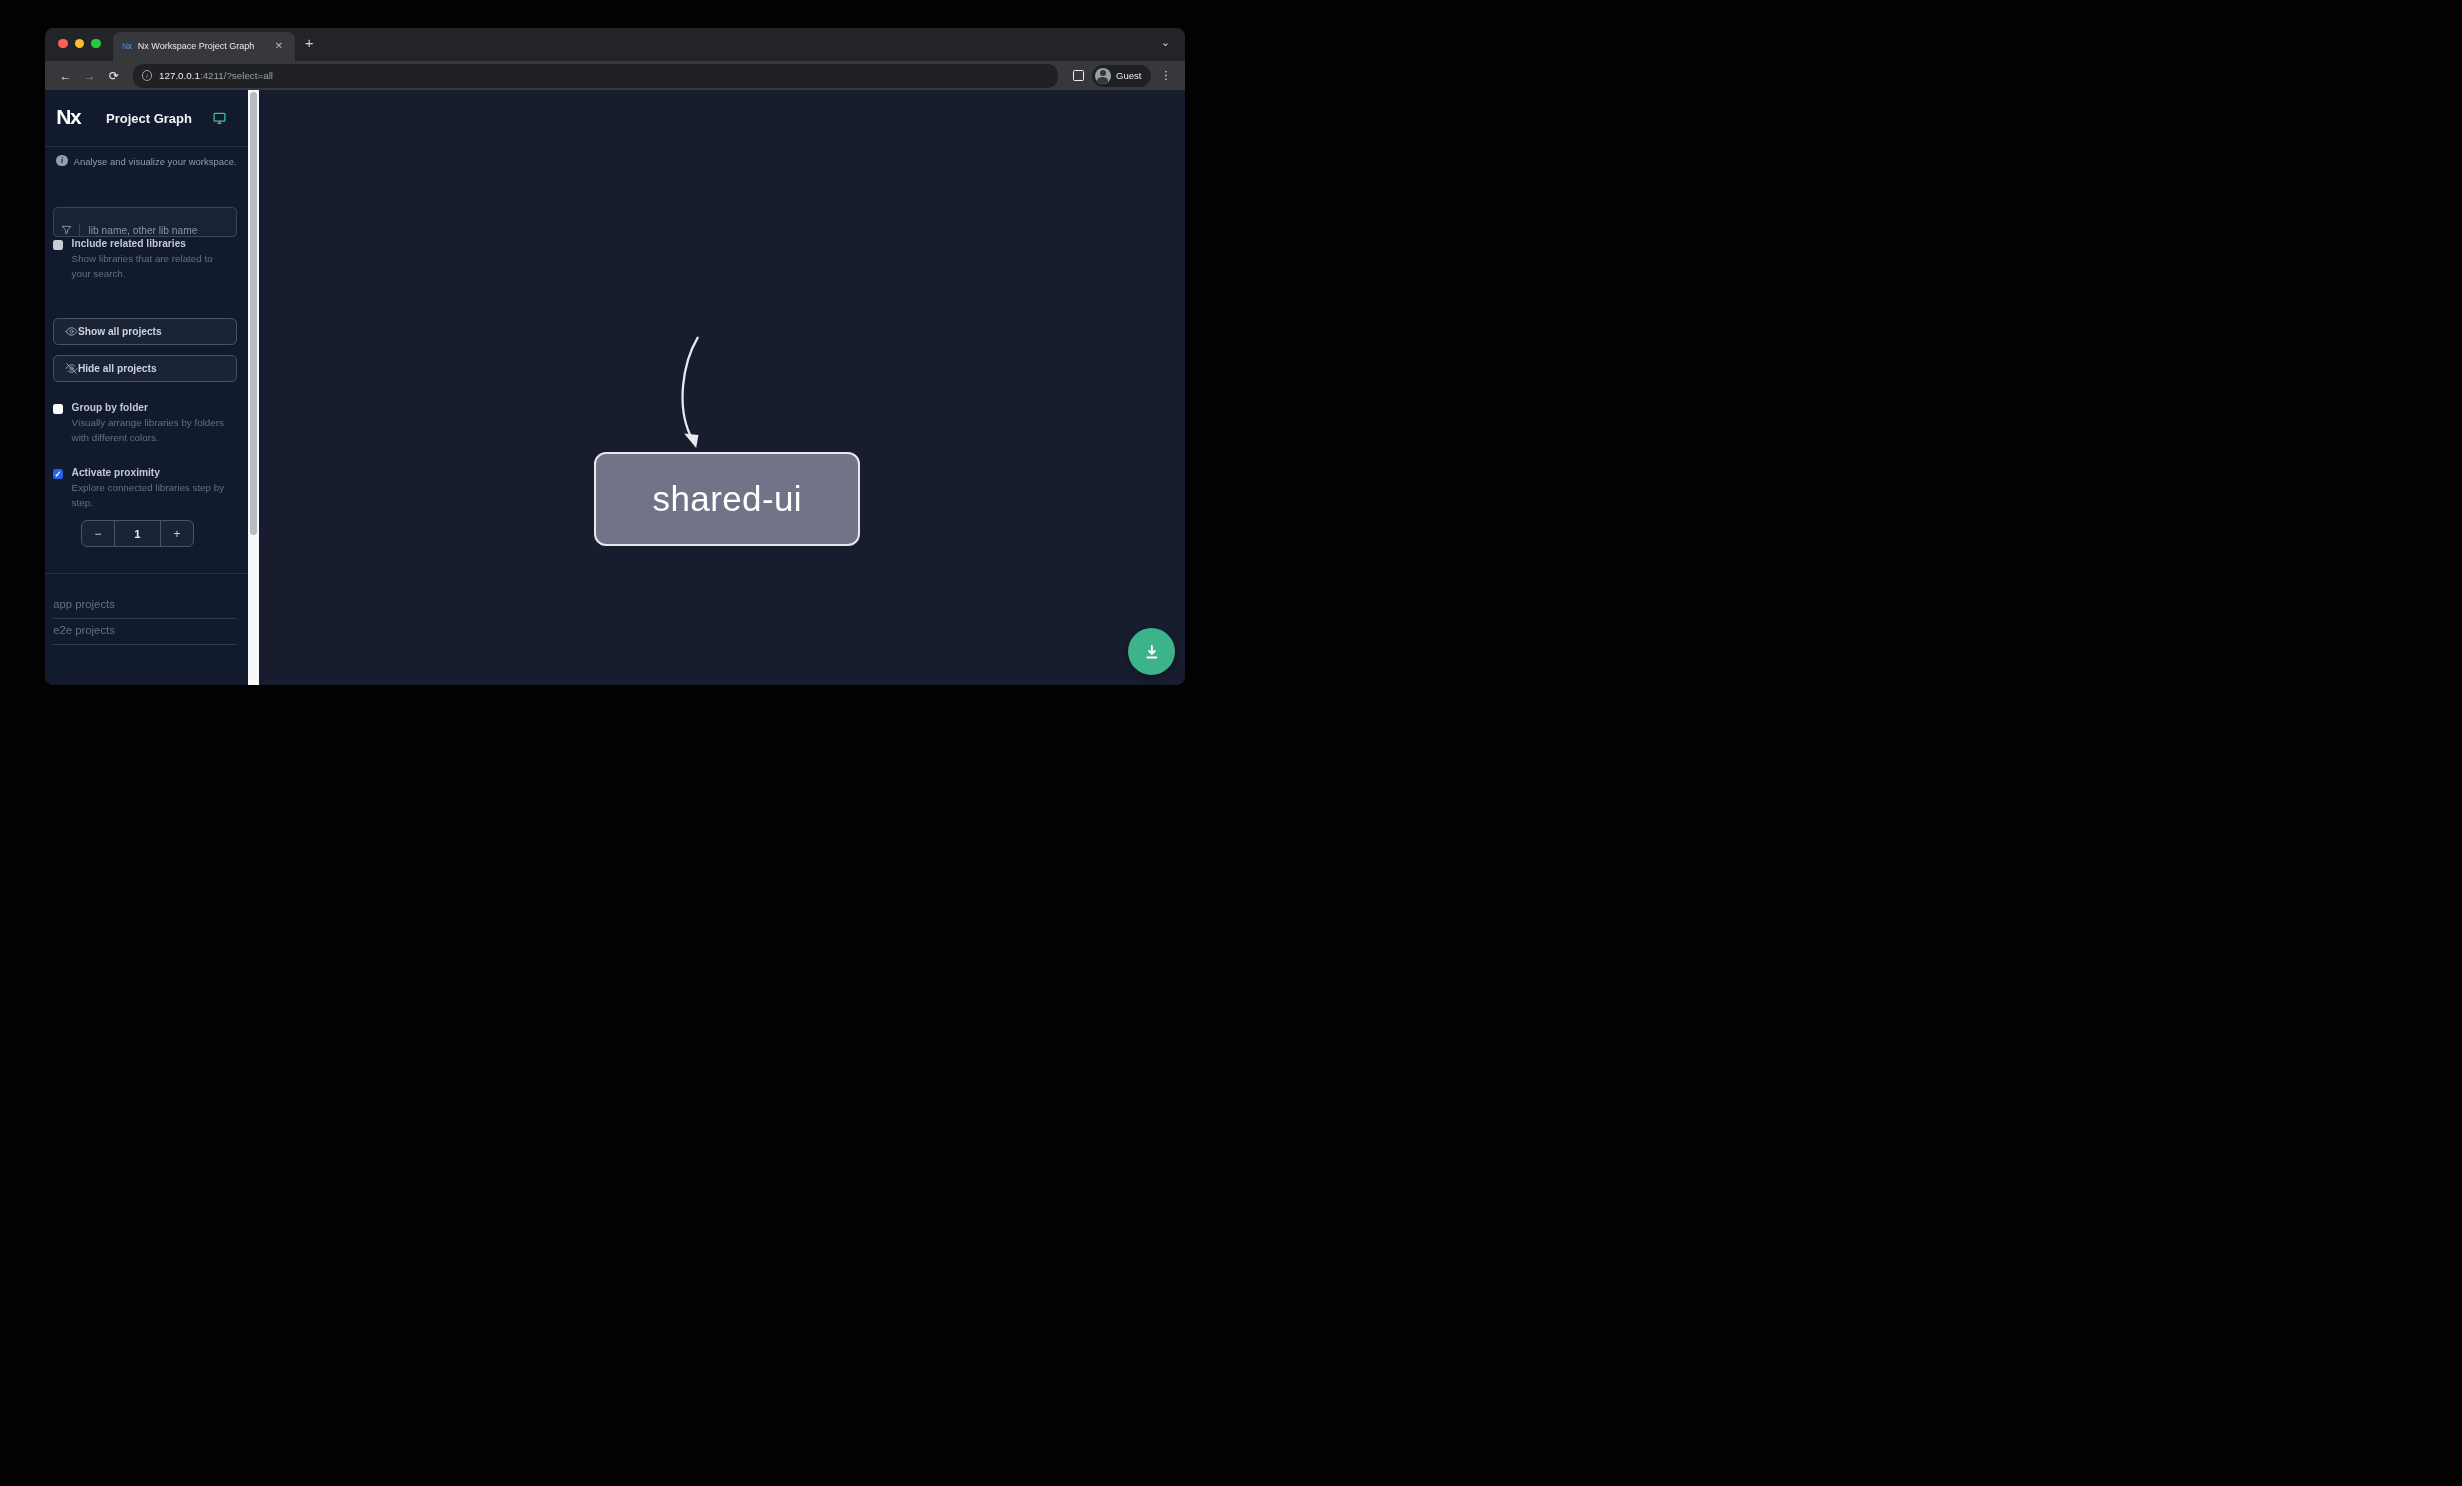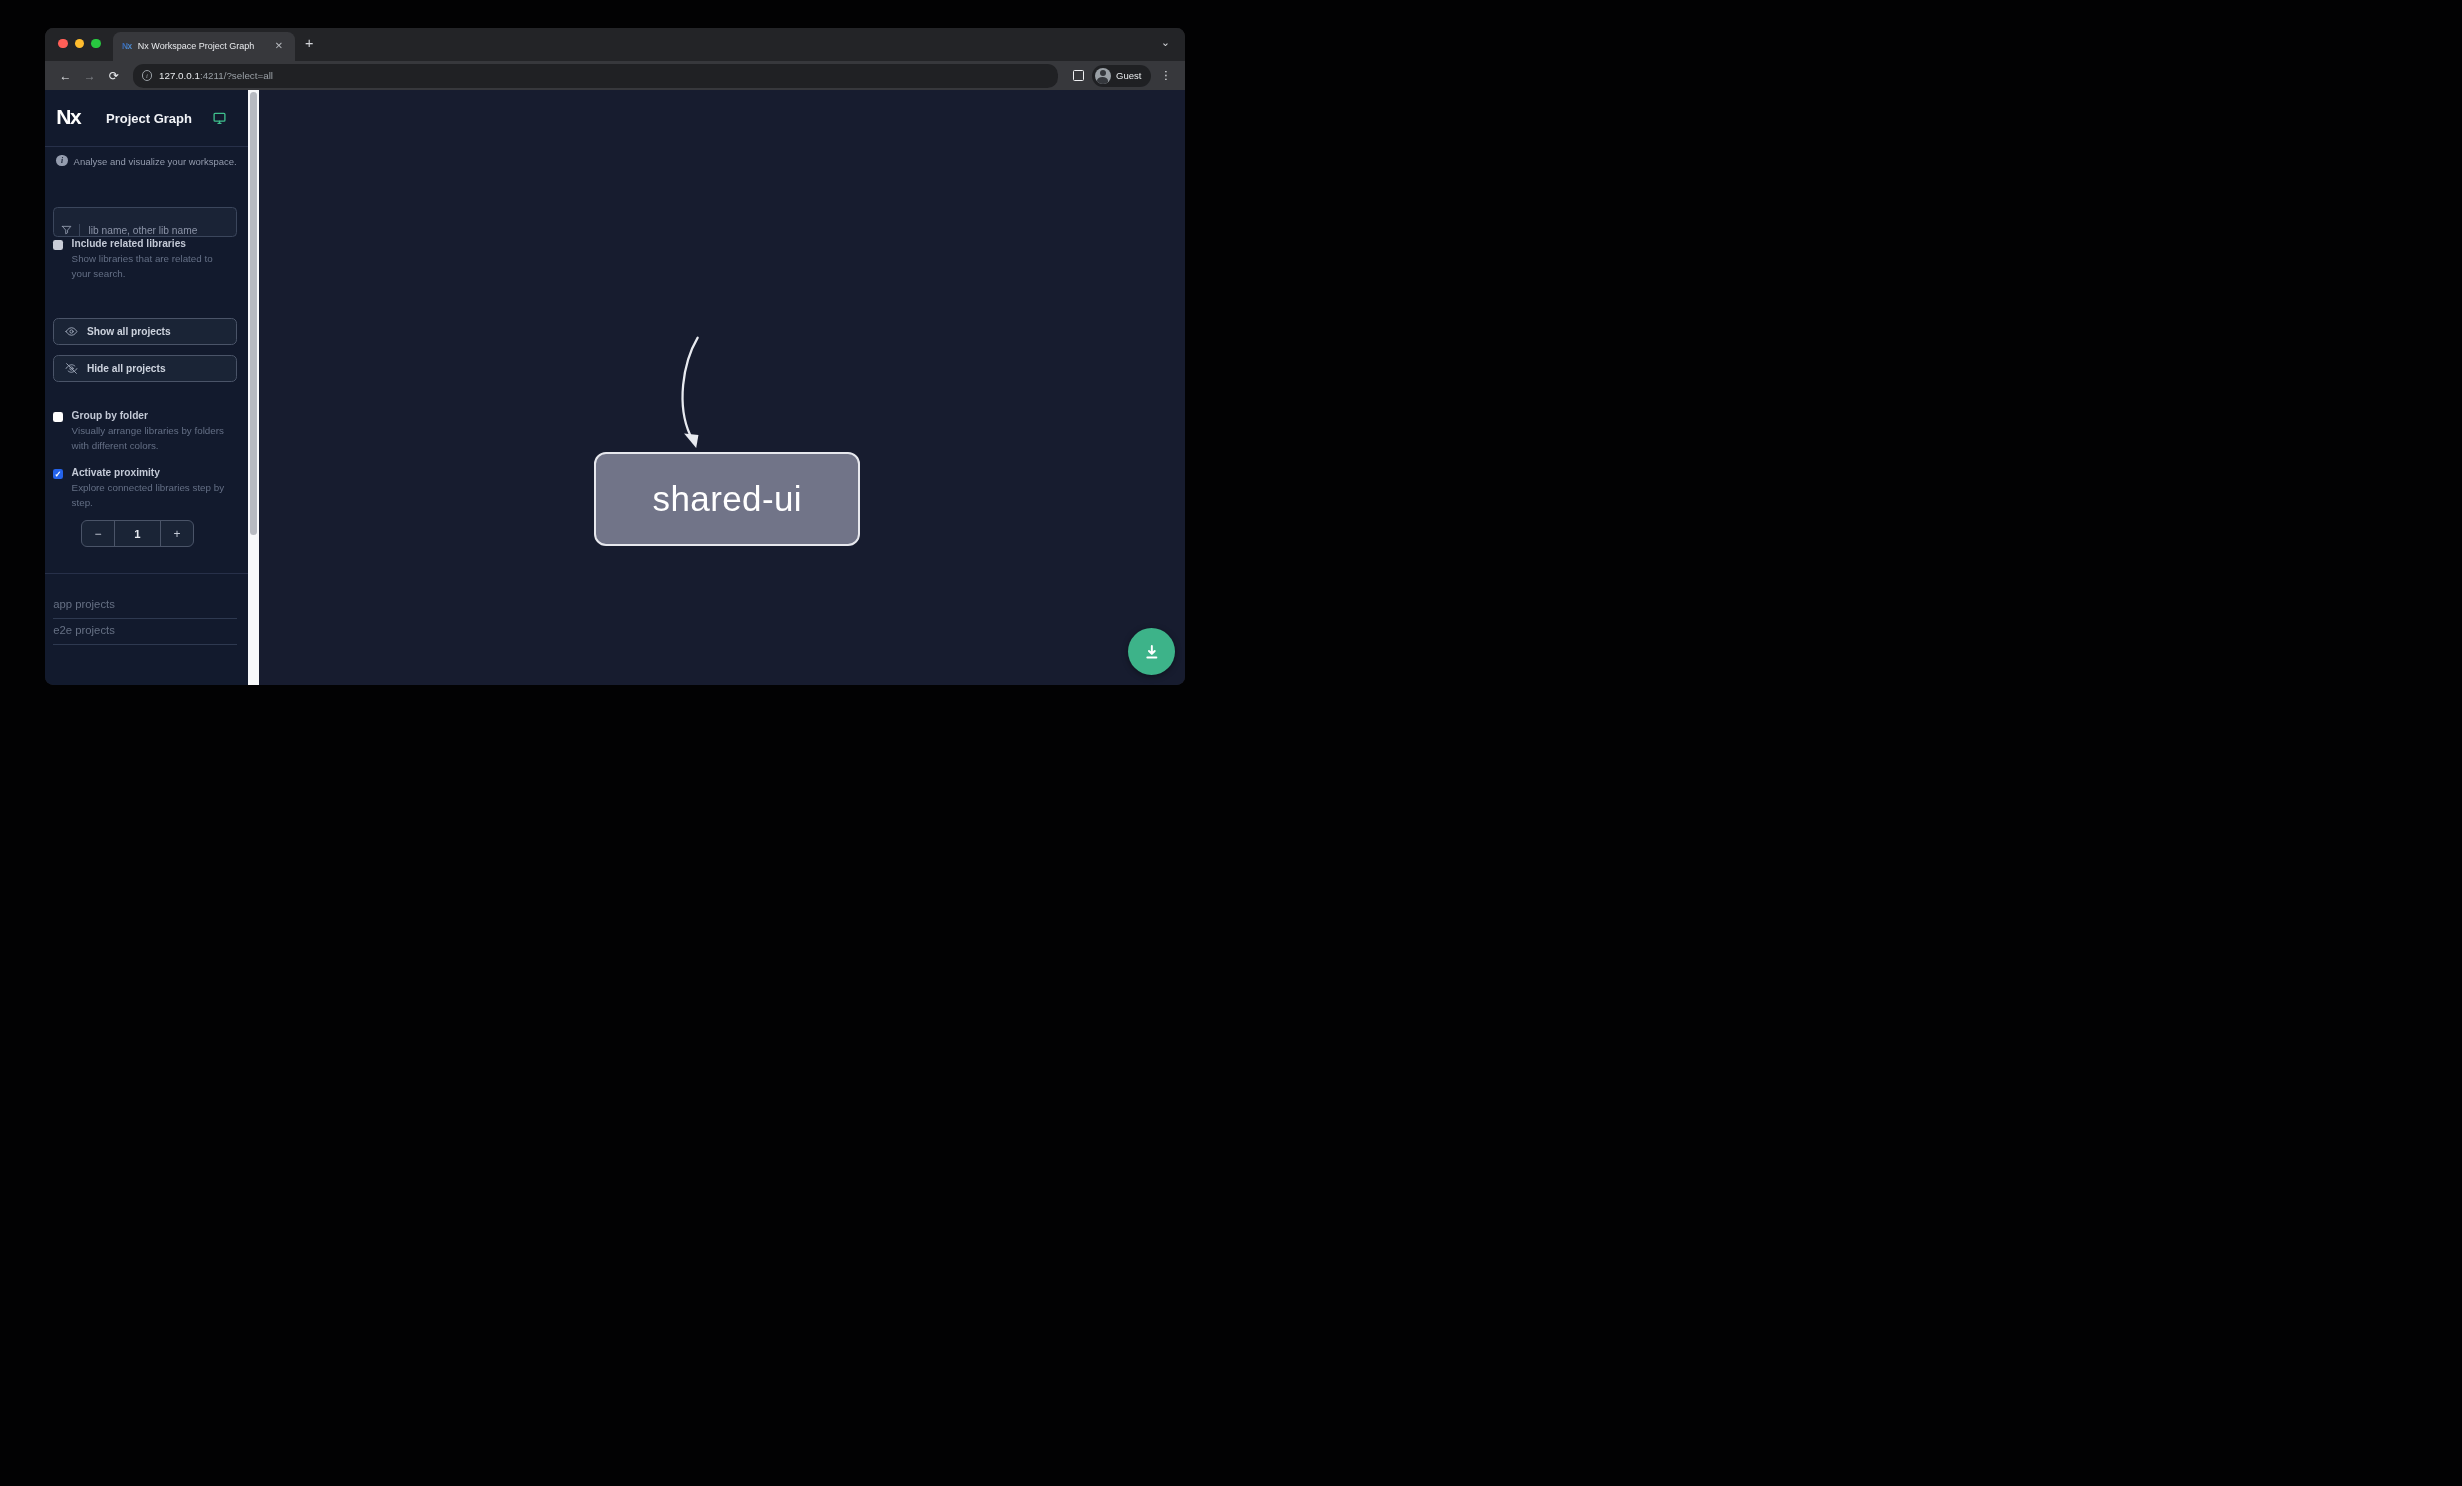--- a/index.html
+++ b/index.html
@@ -67,21 +67,21 @@
   .searchbox input::placeholder { color:#8b93a7; opacity:1; }
 
   .cb-row { left:7.6px !important; right:11.3px !important; }
   .cb-box { position:absolute; left:0; top:1.5px; width:10.6px; height:10.6px; border-radius:2.3px; background:#c9cdd8; }
   .cb-box.white { background:#ffffff; }
   .cb-box.checked { background:#2463eb; color:#fff; font-size:8.3px; font-weight:700; text-align:center; line-height:10.6px; }
   .cb-label { margin-left:19px; font-size:10.2px; font-weight:600; color:#c3c9d6; }
   .cb-desc { margin-left:19px; margin-top:3px; font-size:9.8px; line-height:14.7px; color:#646f85; max-width:160px; }
 
   .sb-btn { left:8.3px !important; right:11.3px !important; height:27px; border:0.8px solid #4a5468; border-radius:5.3px;
-    background:#1a2436; display:flex; align-items:center; padding-left:10.6px; gap:9px; }
+    background:#1a2436; display:flex; align-items:center; padding-left:10.6px; }
   .sb-btn-label { font-size:10.2px; font-weight:600; color:#cdd3de; }
 
   .stepper { top:430px; left:36px !important; width:113px; right:auto !important; height:27px;
     border:0.8px solid #4a5468; border-radius:6px; background:#1a2436; display:flex; overflow:hidden; }
   .stepper .cell { display:flex; align-items:center; justify-content:center; color:#c3c9d6; font-size:12px; }
   .stepper .dec { flex:0 0 33px; border-right:0.8px solid #4a5468; }
   .stepper .val { flex:1; color:#e7eaf0; font-size:11.3px; font-weight:600; }
   .stepper .inc { flex:0 0 33px; border-left:0.8px solid #4a5468; }
 
   .sb-divider { top:483px; border-top:0.8px solid #273049; }
@@ -175,21 +175,21 @@
       </div>
       <div class="sb sb-btn" style="top:265px;">
         <svg width="13" height="13" viewBox="0 0 24 24" fill="none" stroke="#9aa3b5" stroke-width="1.8" stroke-linecap="round" stroke-linejoin="round">
             <path d="M2 12s3.8-7 10-7c2.5 0 4.6 1.1 6.2 2.4M22 12s-3.8 7-10 7c-2.5 0-4.6-1.1-6.2-2.4"></path>
             <circle cx="12" cy="12" r="3"></circle>
             <path d="M3 3l18 18"></path>
           </svg>
         <span class="sb-btn-label">Hide all projects</span>
       </div>
 
-      <div class="sb cb-row" style="top:320px;">
+      <div class="sb cb-row" style="top:312px;">
         <span class="cb-box white"></span>
         <div class="cb-label">Group by folder</div>
         <div class="cb-desc">Visually arrange libraries by folders with different colors.</div>
       </div>
 
       <div class="sb cb-row" style="top:377px;">
         <span class="cb-box checked">✓</span>
         <div class="cb-label">Activate proximity</div>
         <div class="cb-desc">Explore connected libraries step by step.</div>
       </div>

